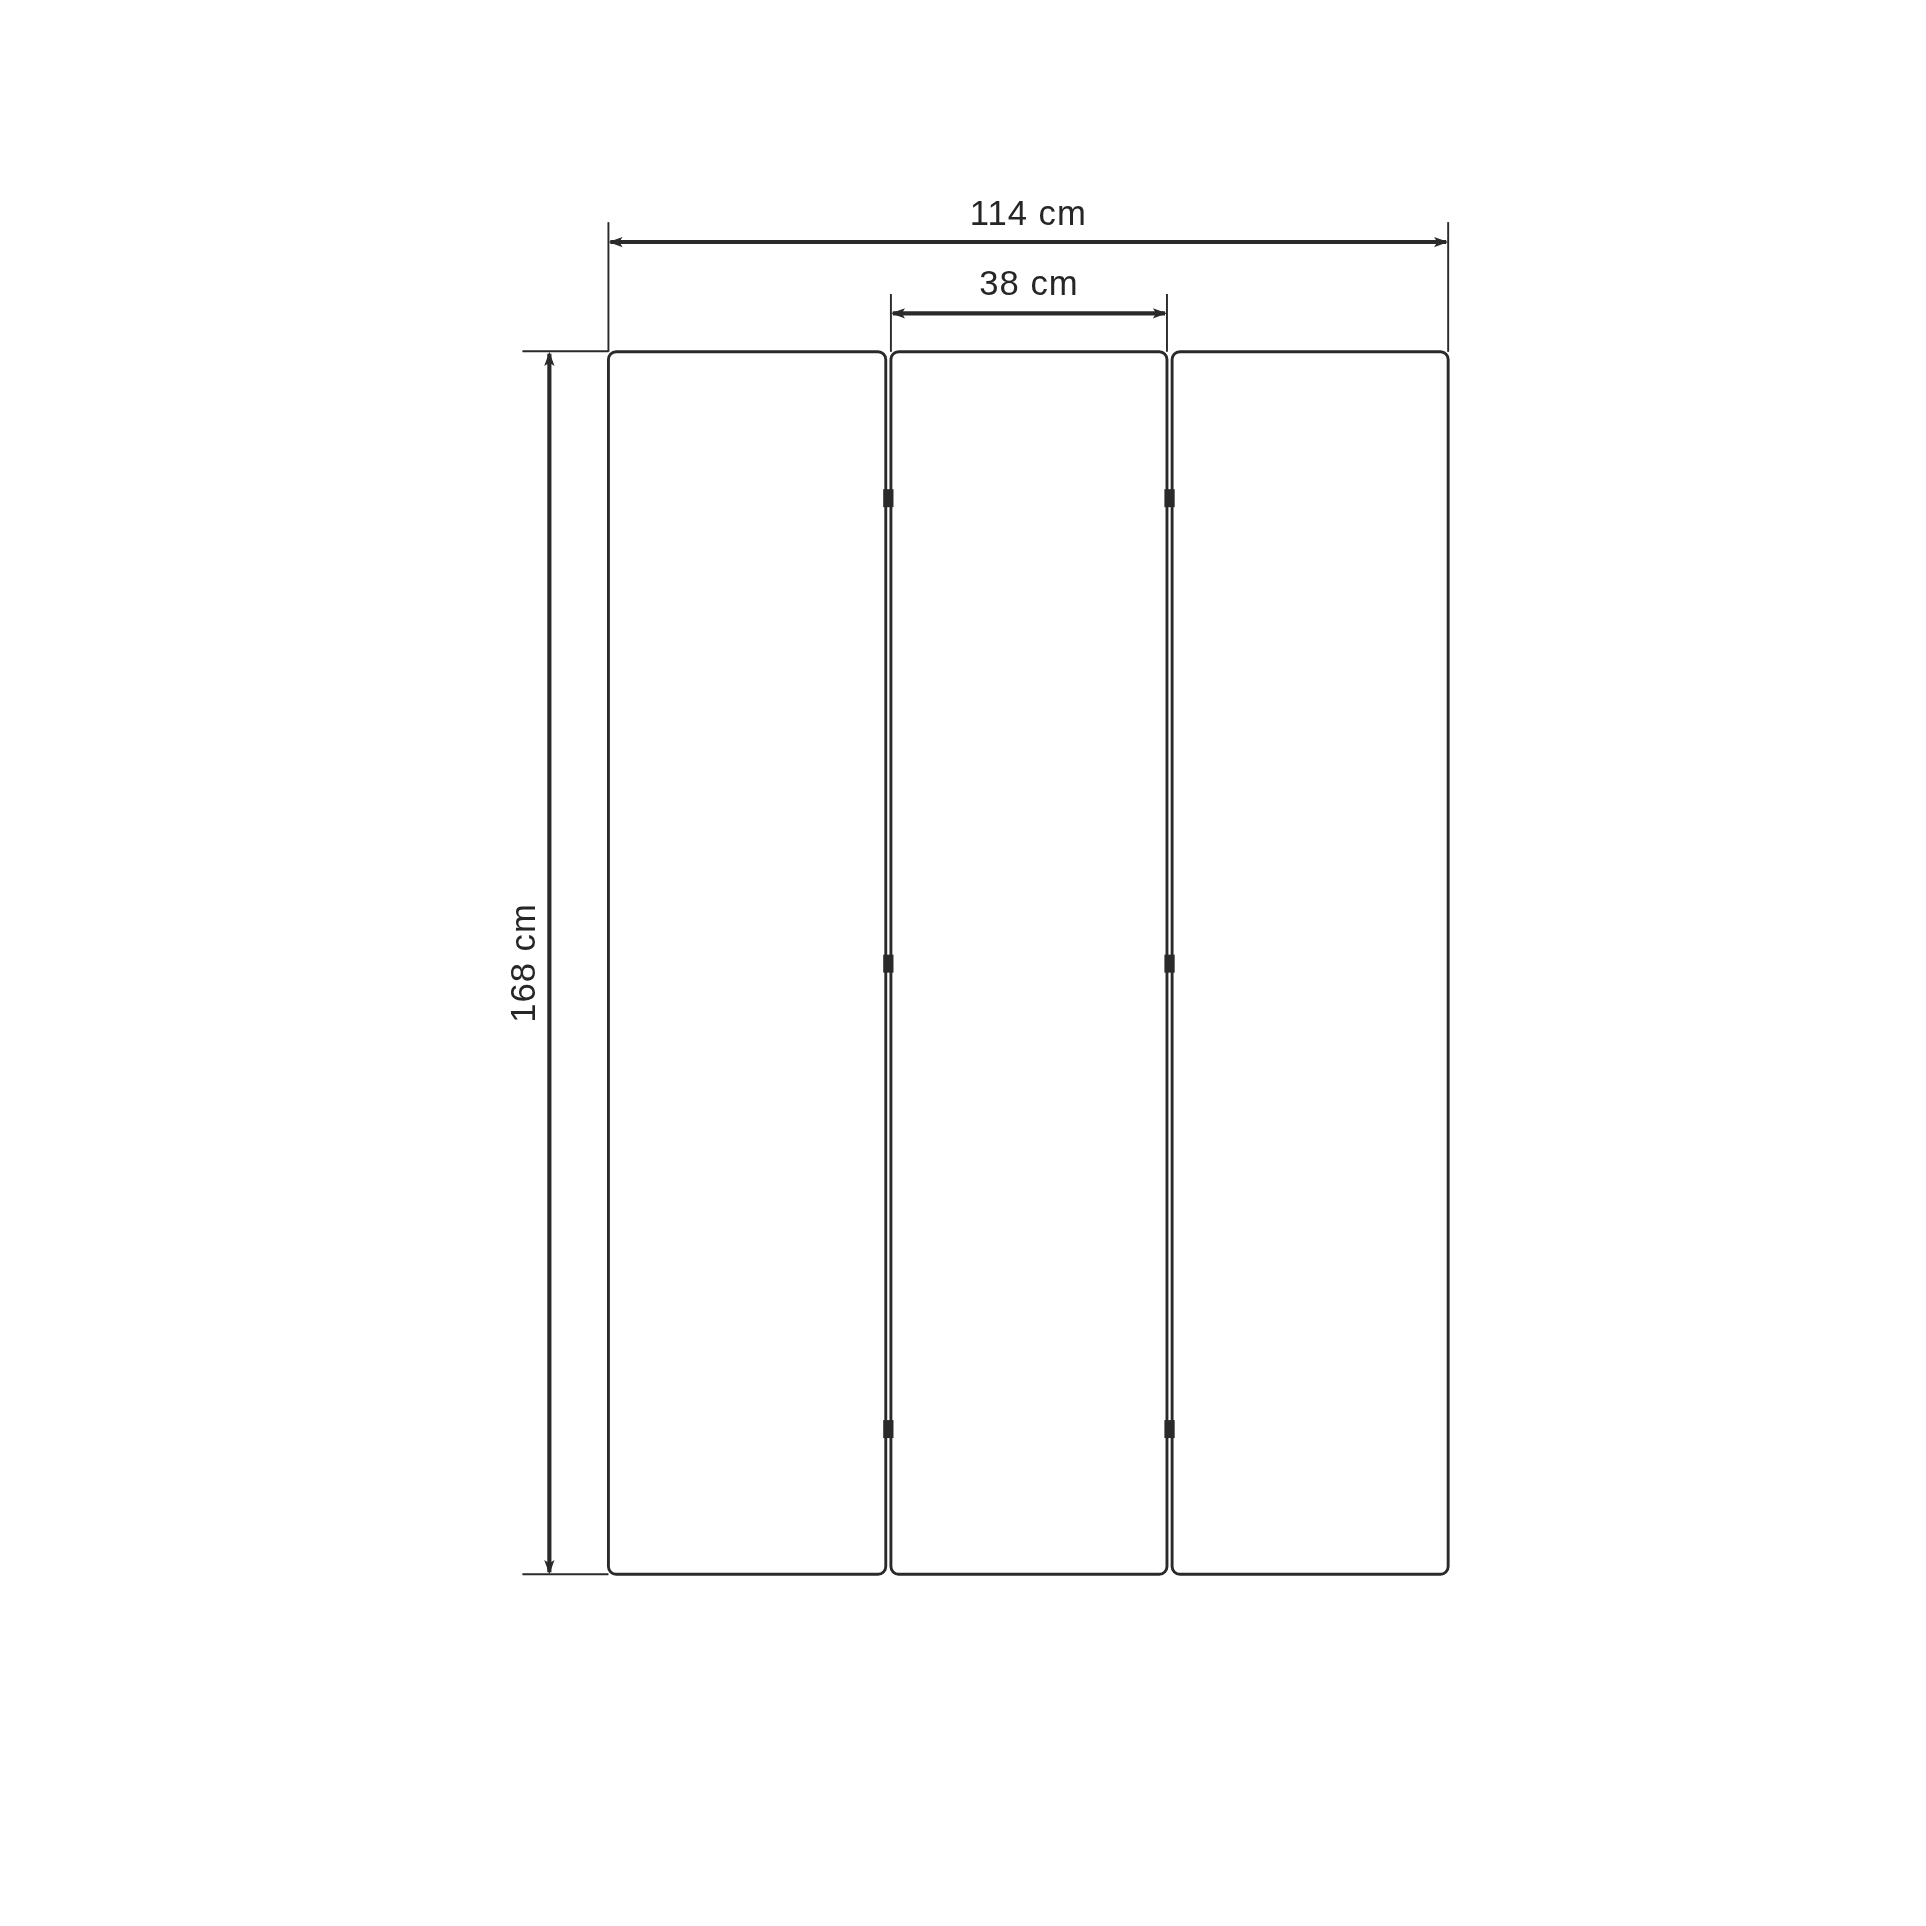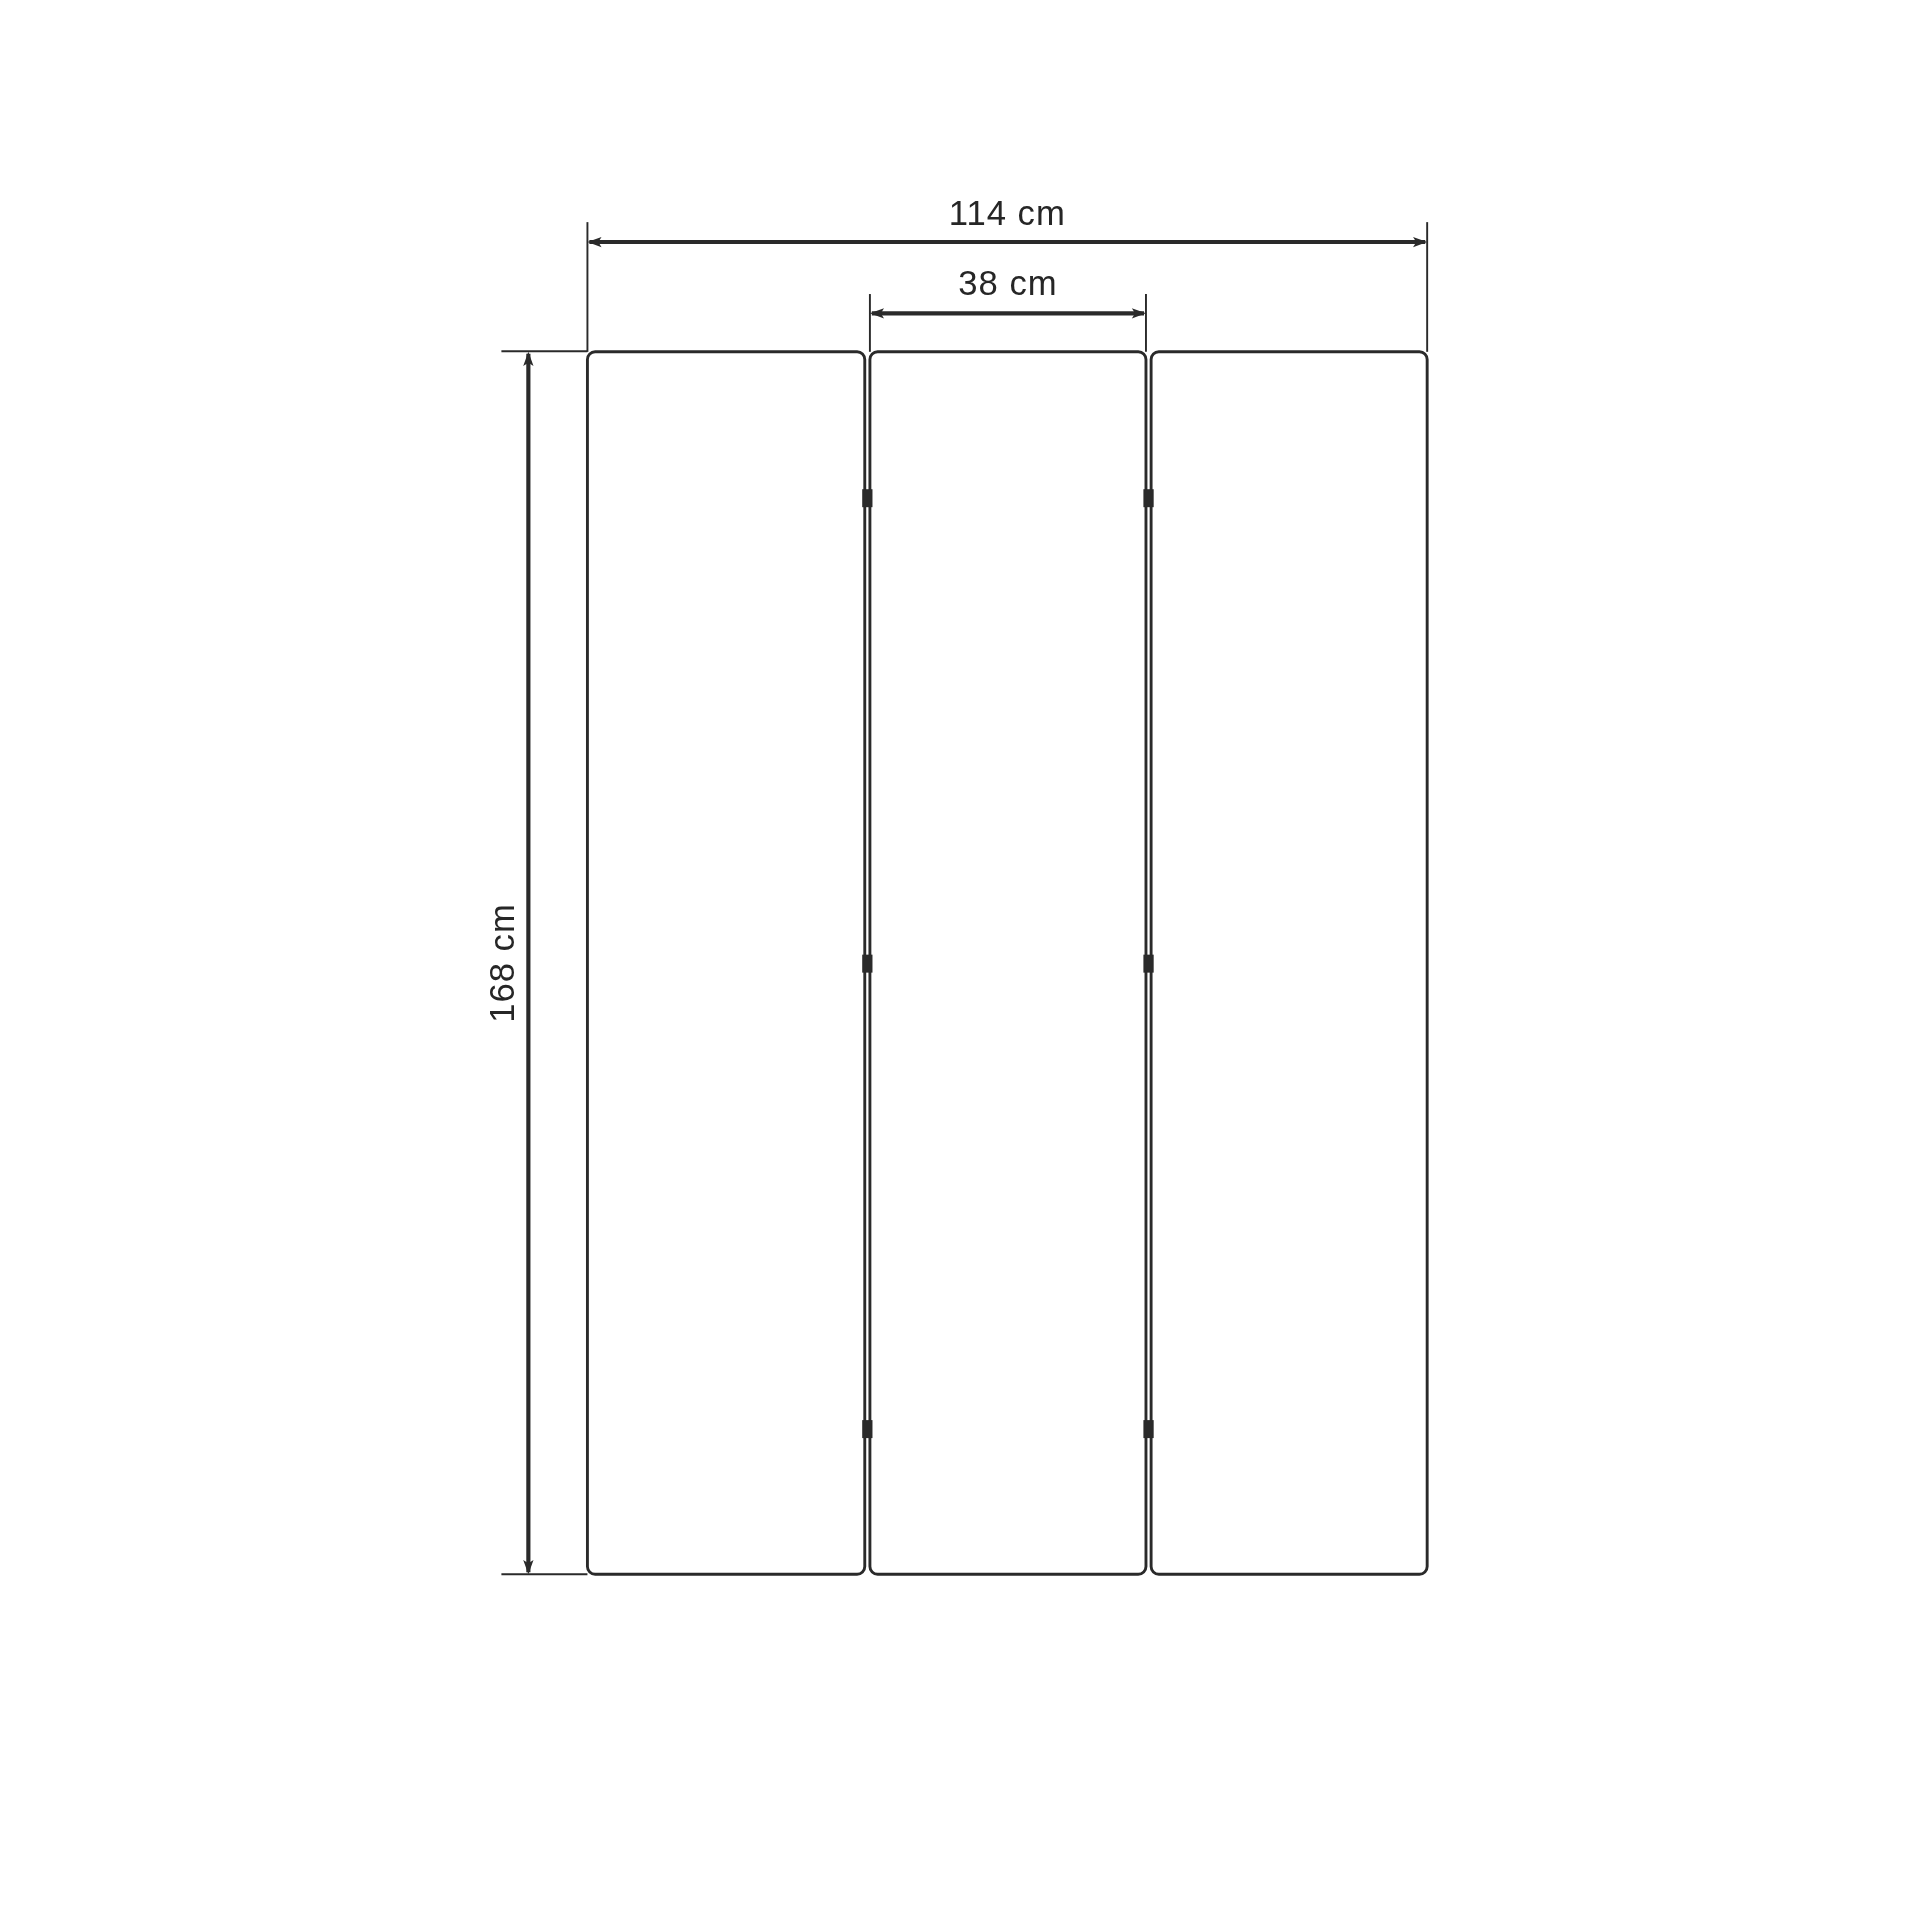--- a/index.html
+++ b/index.html
@@ -8,20 +8,21 @@
     width: 1926px;
     height: 1926px;
     background: #ffffff;
     overflow: hidden;
     font-family: "Liberation Sans", sans-serif;
   }
   .drawing-stage {
     width: 1830px;
     height: 1926px;
     position: relative;
+    padding-left: 21px;
   }
   svg { display: block; }
   .panel {
     fill: #ffffff;
     stroke: #2a2a2a;
     stroke-width: 4.5;
   }
   .hinge {
     fill: #2a2a2a;
     stroke: none;

